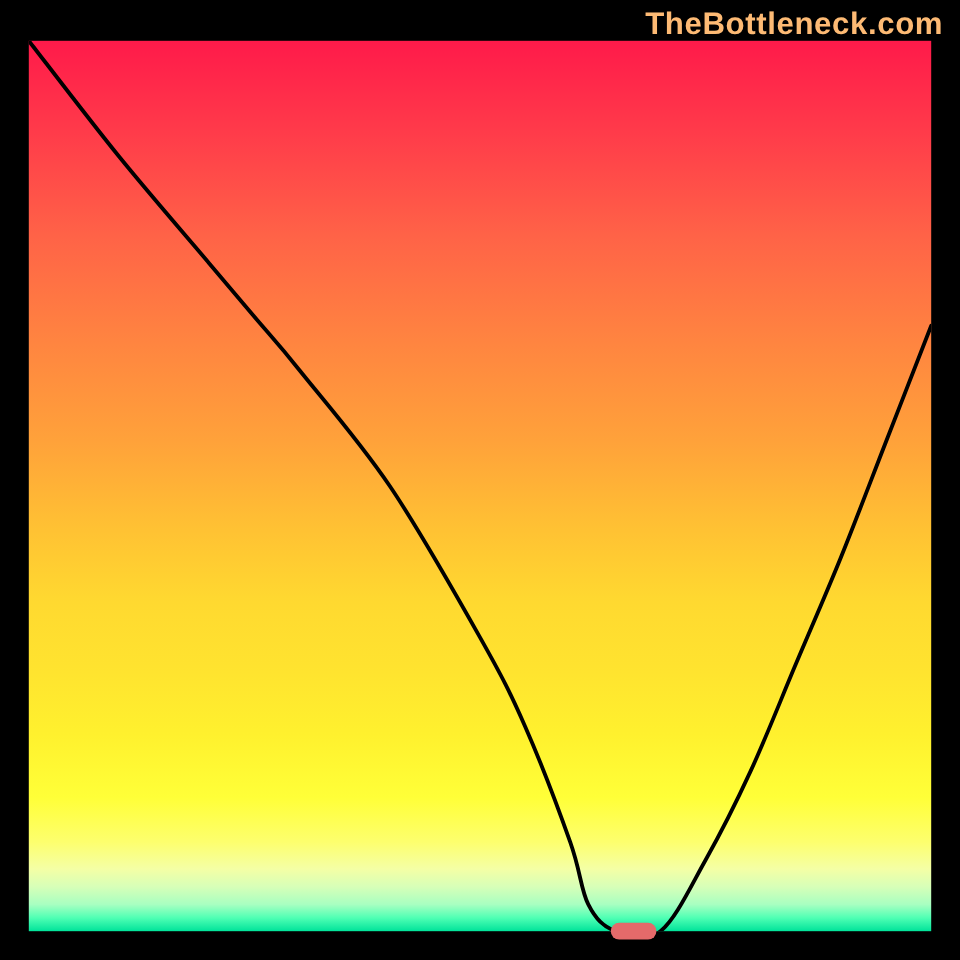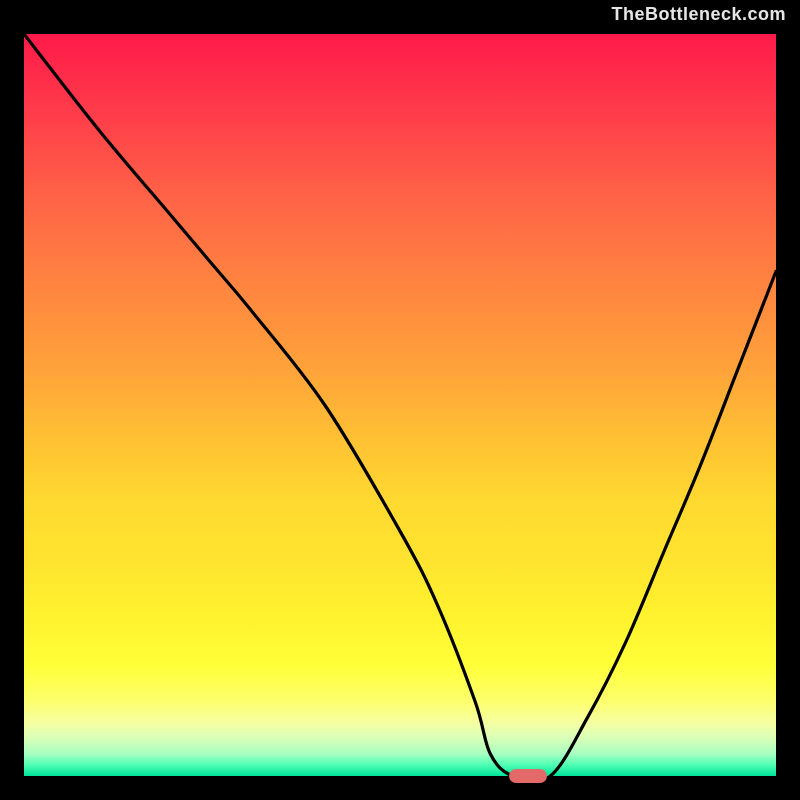--- a/index.html
+++ b/index.html
@@ -14,23 +14,23 @@
     position: relative;
     width: 800px;
     height: 800px;
     background: #000;
   }
   .watermark {
     position: absolute;
     top: 4px;
     right: 14px;
     font-family: Arial, Helvetica, sans-serif;
-    font-size: 18px;
+    font-size: 26px;
     font-weight: 600;
-    color: #e5e5e5;
+    color: #fdba74;
     letter-spacing: 0.5px;
   }
   .plot {
     position: absolute;
     left: 24px;
     top: 34px;
     width: 752px;
     height: 742px;
     background: linear-gradient(to bottom,
       #ff1a4a 0%,

